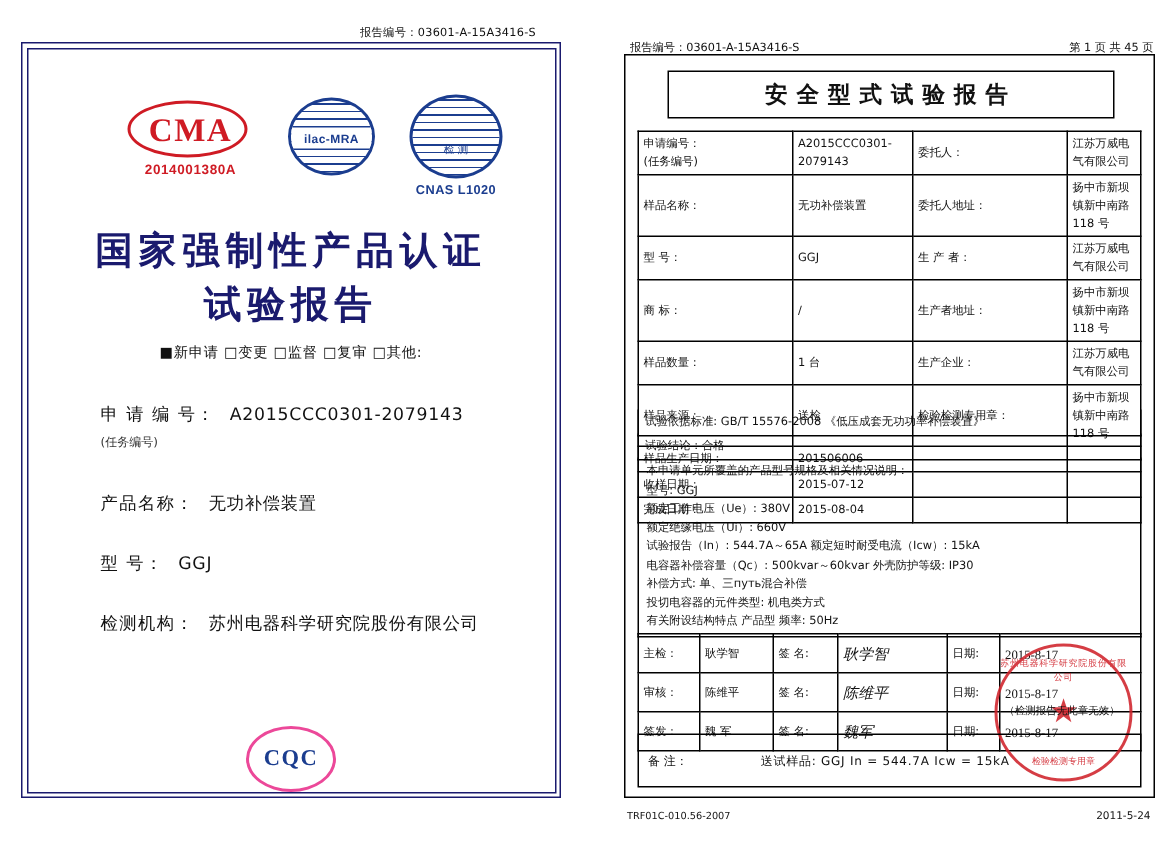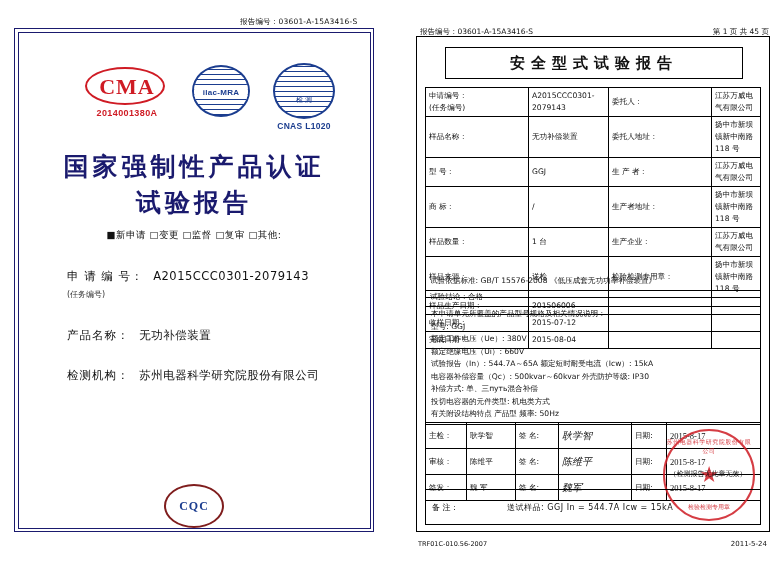--- a/index.html
+++ b/index.html
@@ -105,24 +105,24 @@
     font-size:11.5px;color:#111;line-height:18px;
   }
   .field-row{margin-bottom:22px;position:relative;}
   .f-label{display:inline-block;letter-spacing:1px;}
   .f-sub{font-size:8px;color:#333;display:block;margin-top:1px;letter-spacing:0;}
   .f-value{margin-left:6px;letter-spacing:.5px;}
   .cqc{
     position:absolute;left:0;top:455px;width:100%;text-align:center;
   }
   .cqc-oval{
-    width:56px;height:40px;margin:0 auto;border:2px solid #7f1d1d;border-radius:50%;
+    width:56px;height:40px;margin:0 auto;border:2px solid #ec4899;border-radius:50%;
     display:flex;align-items:center;justify-content:center;
     font-family:"Liberation Serif", serif;
-    font-size:12px;font-weight:bold;color:#1b3d8f;letter-spacing:1px;text-align:center;
+    font-size:15px;font-weight:bold;color:#1b3d8f;letter-spacing:1px;text-align:center;
   }
 
   
   #right-page{position:absolute;left:400px;top:0;width:381px;height:561px;}
   #right-report-no{
     position:absolute;left:20px;top:27px;font-size:7.5px;white-space:nowrap;
   }
   #right-pageno{
     position:absolute;right:12px;top:27px;font-size:7.5px;white-space:nowrap;padding-left:45px;
   }
@@ -242,20 +242,24 @@
         <span class="f-label">申 请 编 号：</span>
         <span class="f-value">A2015CCC0301-2079143</span>
         <span class="f-sub">(任务编号)</span>
       </div>
 
       <div class="field-row">
         <span class="f-label">产品名称：</span>
         <span class="f-value">无功补偿装置</span>
       </div>
 
+      <div class="field-row">
+        <span class="f-label">型    号：</span>
+        <span class="f-value">GGJ</span>
+      </div>
 
       <div class="field-row">
         <span class="f-label">检测机构：</span>
         <span class="f-value">苏州电器科学研究院股份有限公司</span>
       </div>
 
     </div>
 
     <div class="cqc">
       <div class="cqc-oval">CQC</div>

